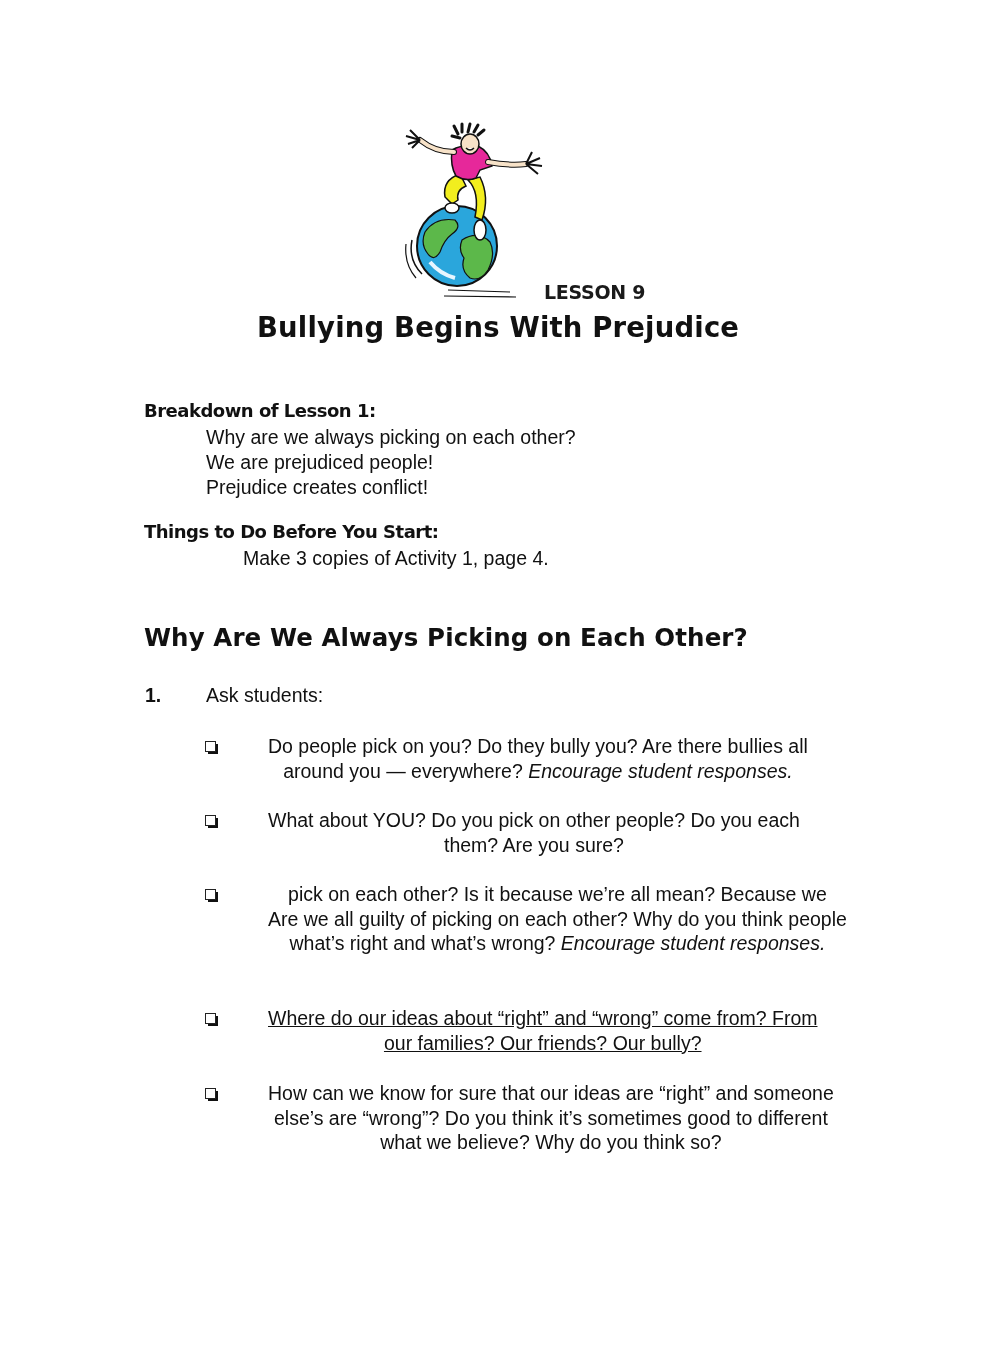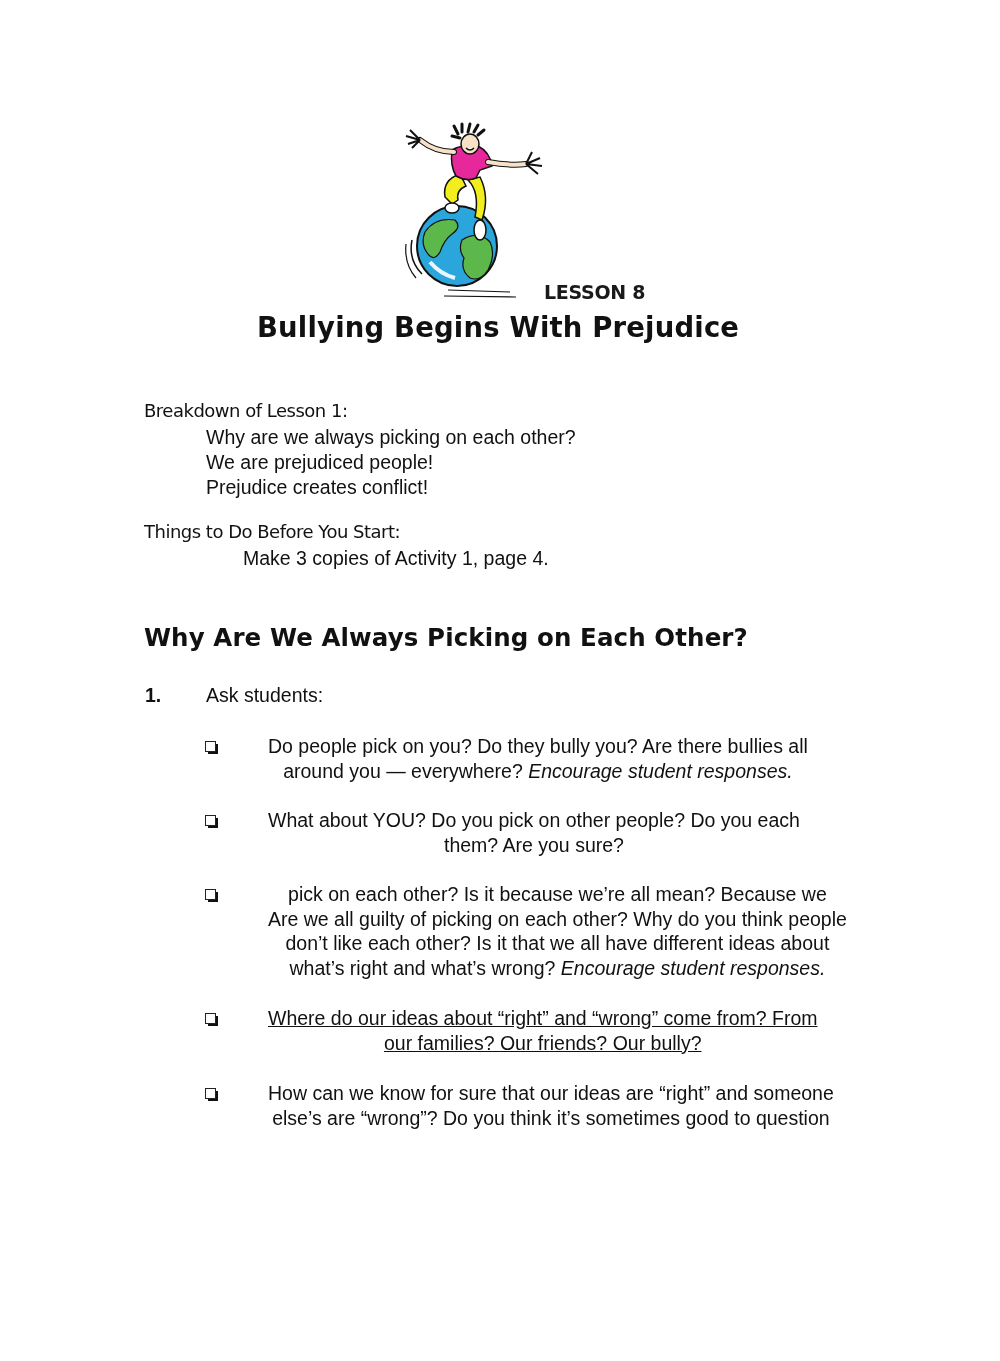--- a/index.html
+++ b/index.html
@@ -19,21 +19,21 @@
     font-size: 19px; letter-spacing: -0.3px; color: #1a1a1a;
   }
   .page-title {
     left: 257px; top: 311px;
     font-family: "DejaVu Sans", sans-serif; font-weight: bold;
     font-size: 28px; letter-spacing: 0.2px; color: #111;
     transform: scaleX(0.98); transform-origin: left top;
   }
 
   .sub-heading {
-    font-family: "DejaVu Sans", sans-serif; font-weight: normal;
+    font-family: "DejaVu Sans", sans-serif; font-weight: bold;
     font-size: 18px; letter-spacing: -0.5px; color: #111;
   }
   .body-line {
     font-family: "Liberation Sans", sans-serif; font-size: 19.5px; color: #111;
     line-height: 25px; white-space: nowrap;
   }
 
   .breakdown-heading { left: 144px; top: 400px; }
   .breakdown-list { left: 206px; top: 425px; }
 
@@ -110,21 +110,21 @@
     <path d="M88 40 Q110 44 126 42" stroke="#111" stroke-width="6" fill="none" stroke-linecap="round"></path>
     <path d="M88 40 Q110 44 126 42" stroke="#f7e2c8" stroke-width="4" fill="none" stroke-linecap="round"></path>
     <path d="M126 42 L140 36 M126 42 L142 44 M126 42 L138 52 M126 42 L132 30" stroke="#111" stroke-width="2" fill="none"></path>
 
     <ellipse cx="70" cy="22" rx="9" ry="10" fill="#f7e2c8" stroke="#111" stroke-width="1.5"></ellipse>
     <path d="M58 12 L54 4 M62 10 L62 2 M68 10 L70 2 M74 10 L78 3 M78 13 L84 8 M60 16 L52 14" stroke="#111" stroke-width="3" fill="none" stroke-linecap="round"></path>
     <path d="M66 26 Q70 30 74 26" stroke="#111" stroke-width="1.5" fill="#fff"></path>
   </svg>
 </div>
 
-<div class="abs lesson-label">LESSON 8</div>
+<div class="abs lesson-label">LESSON 9</div>
 <div class="abs page-title">Bullying Begins With Prejudice</div>
 
 <div class="abs sub-heading breakdown-heading">Breakdown of Lesson 1:</div>
 <div class="abs breakdown-list">
   <div class="body-line">Why are we always picking on each other?</div>
   <div class="body-line">We are prejudiced people!</div>
   <div class="body-line">Prejudice creates conflict!</div>
 </div>
 
 <div class="abs sub-heading todo-heading">Things to Do Before You Start:</div>
@@ -157,35 +157,35 @@
 </div>
 
 <div class="abs b3">
   <span class="checkbox-icon">
       <span class="shadow-r"></span>
       <span class="shadow-b"></span>
       <span class="box"></span>
     </span>
   <div class="bullet-text">pick on each other? Is it because we’re all mean?  Because we</div>
   <div class="bullet-text">Are we all guilty of picking on each other? Why do you think people</div>
-  <div class="bullet-text">don’t like each other?  Is it that we all have different ideas about</div>
   <div class="bullet-text"><span>what’s right and what’s wrong? </span><span class="em">Encourage student responses.</span></div>
 </div>
 
 <div class="abs b4">
   <span class="checkbox-icon">
       <span class="shadow-r"></span>
       <span class="shadow-b"></span>
       <span class="box"></span>
     </span>
   <div class="bullet-text">Where do our ideas about “right” and “wrong” come from?  From</div>
   <div class="bullet-text">our families?  Our friends?  Our bully?</div>
 </div>
 
 <div class="abs b5">
   <span class="checkbox-icon">
       <span class="shadow-r"></span>
       <span class="shadow-b"></span>
       <span class="box"></span>
     </span>
   <div class="bullet-text">How can we know for sure that our ideas are “right” and someone</div>
-  <div class="bullet-text">else’s are “wrong”?  Do you think it’s sometimes good to question</div>
+  <div class="bullet-text">else’s are “wrong”?  Do you think it’s sometimes good to different</div>
+  <div class="bullet-text">what we believe?  Why do you think so?</div>
 </div>
 
 </body></html>

